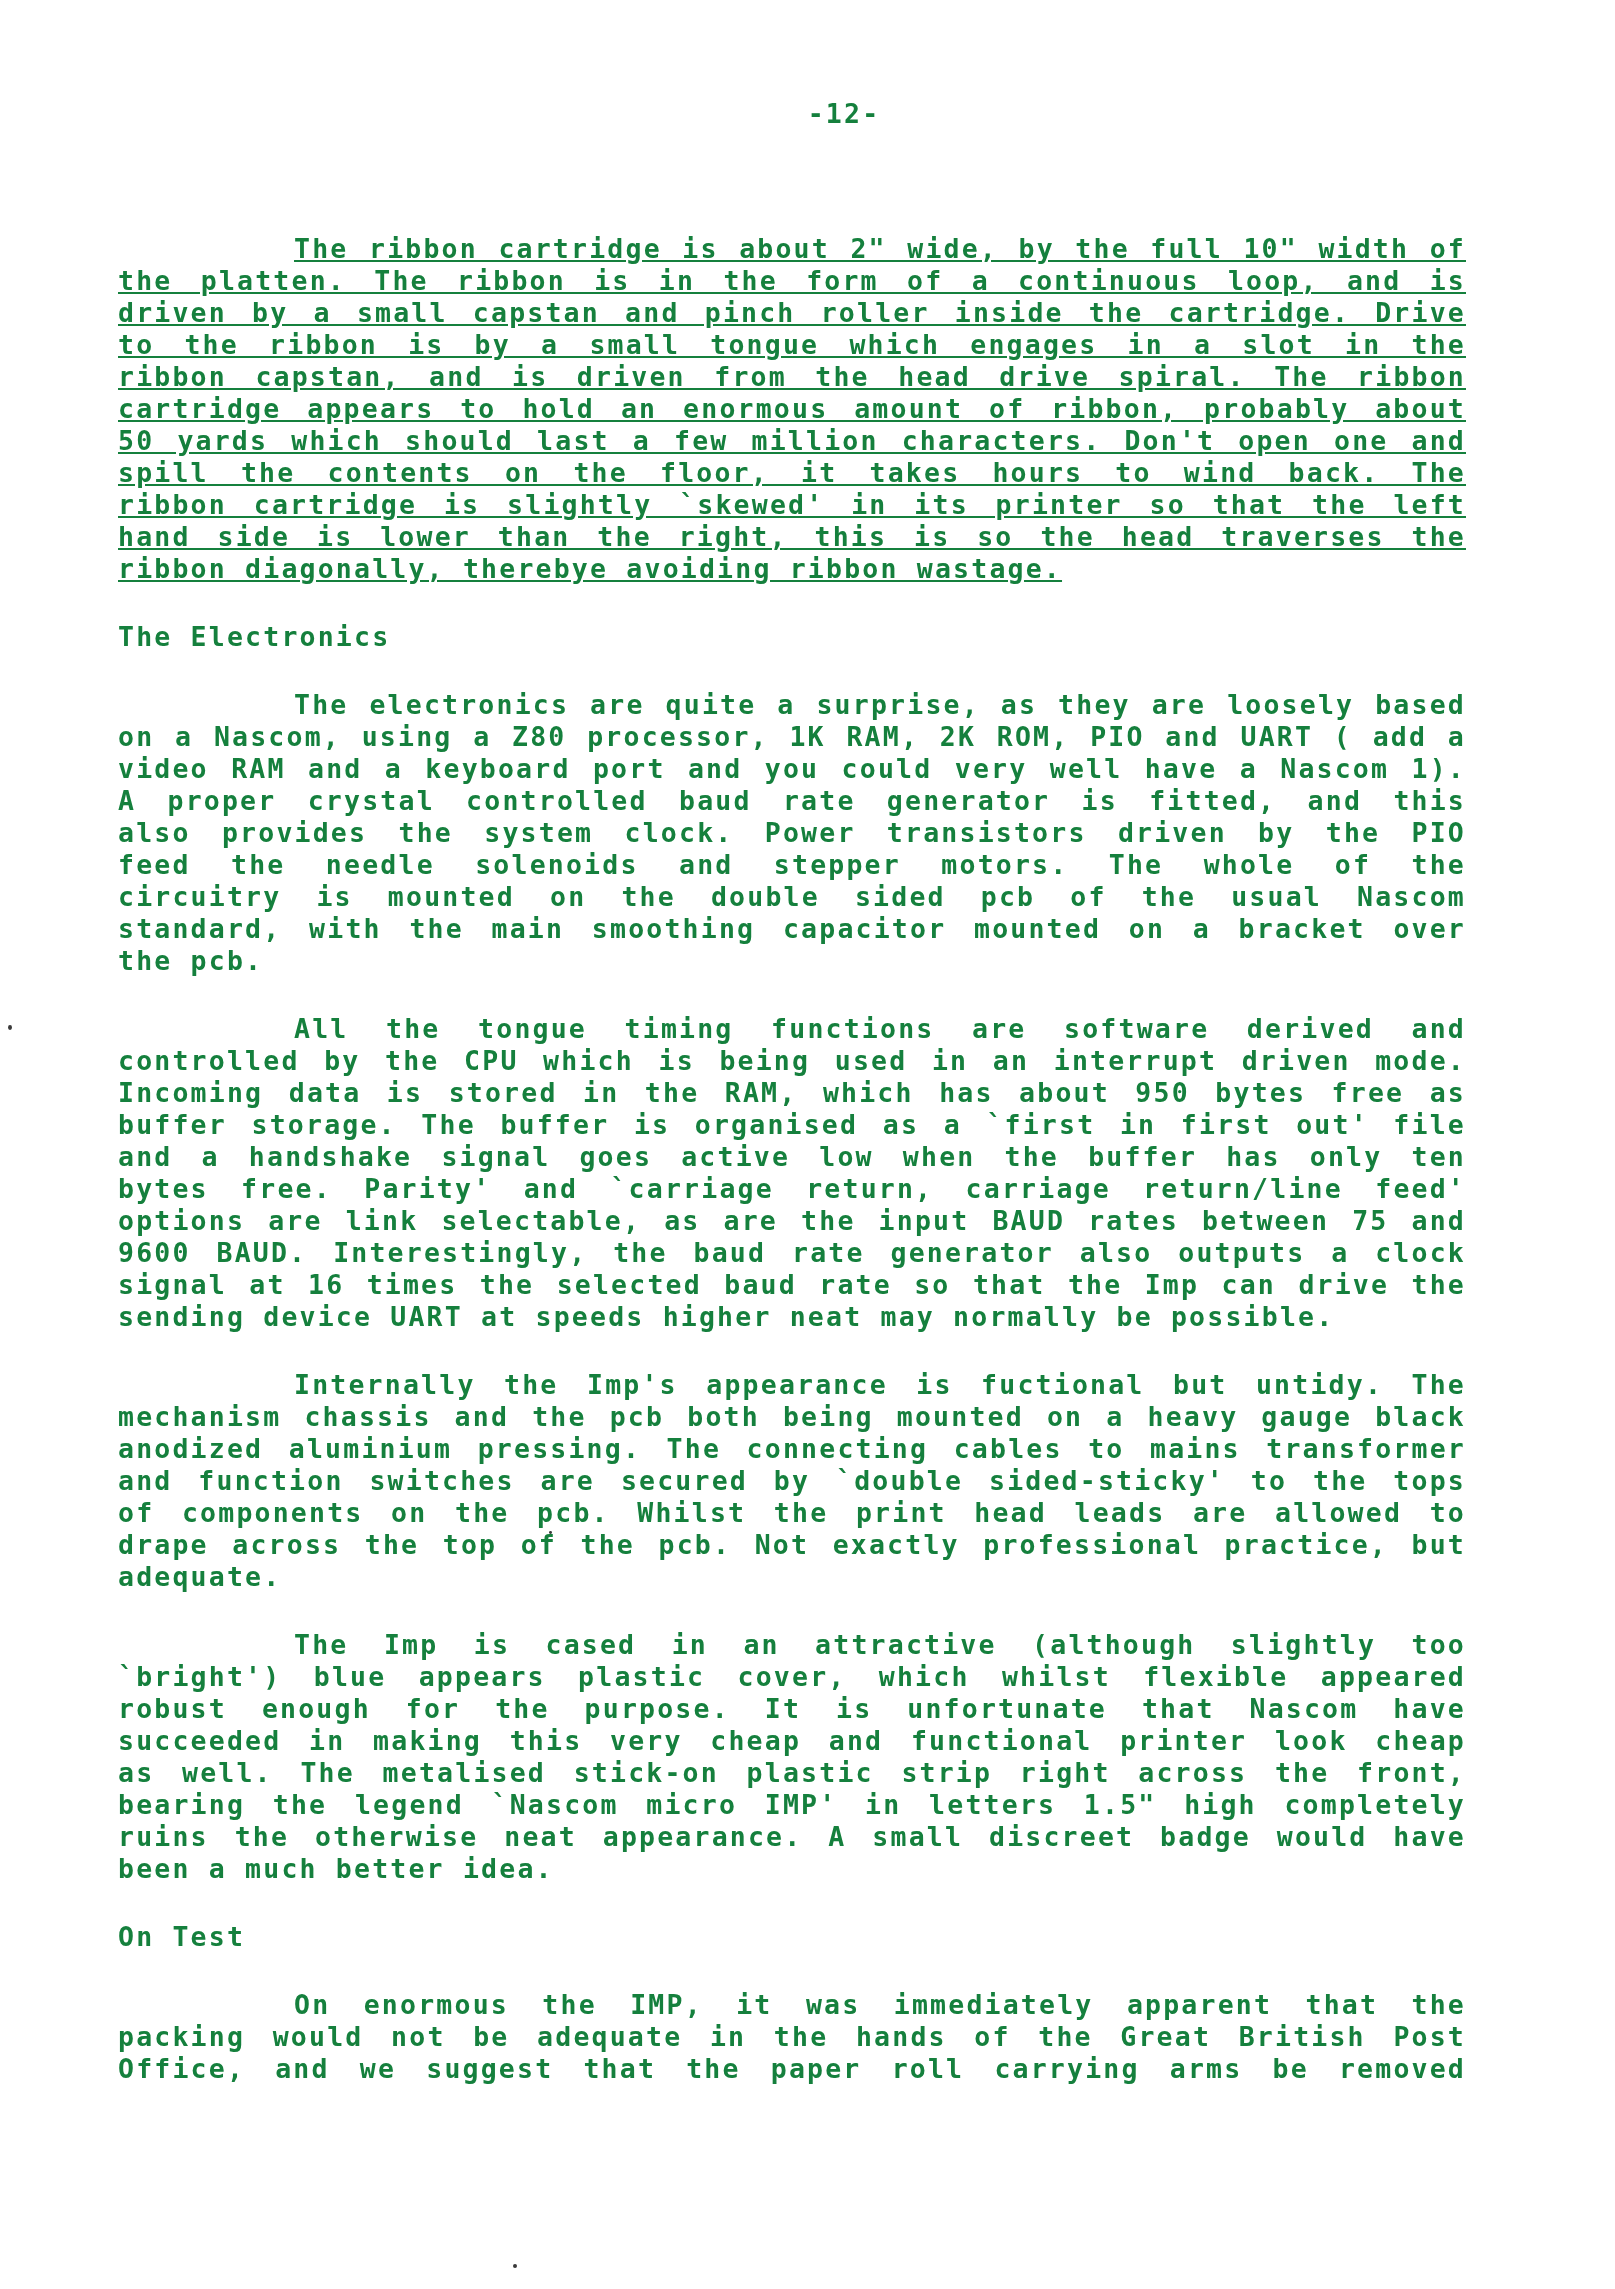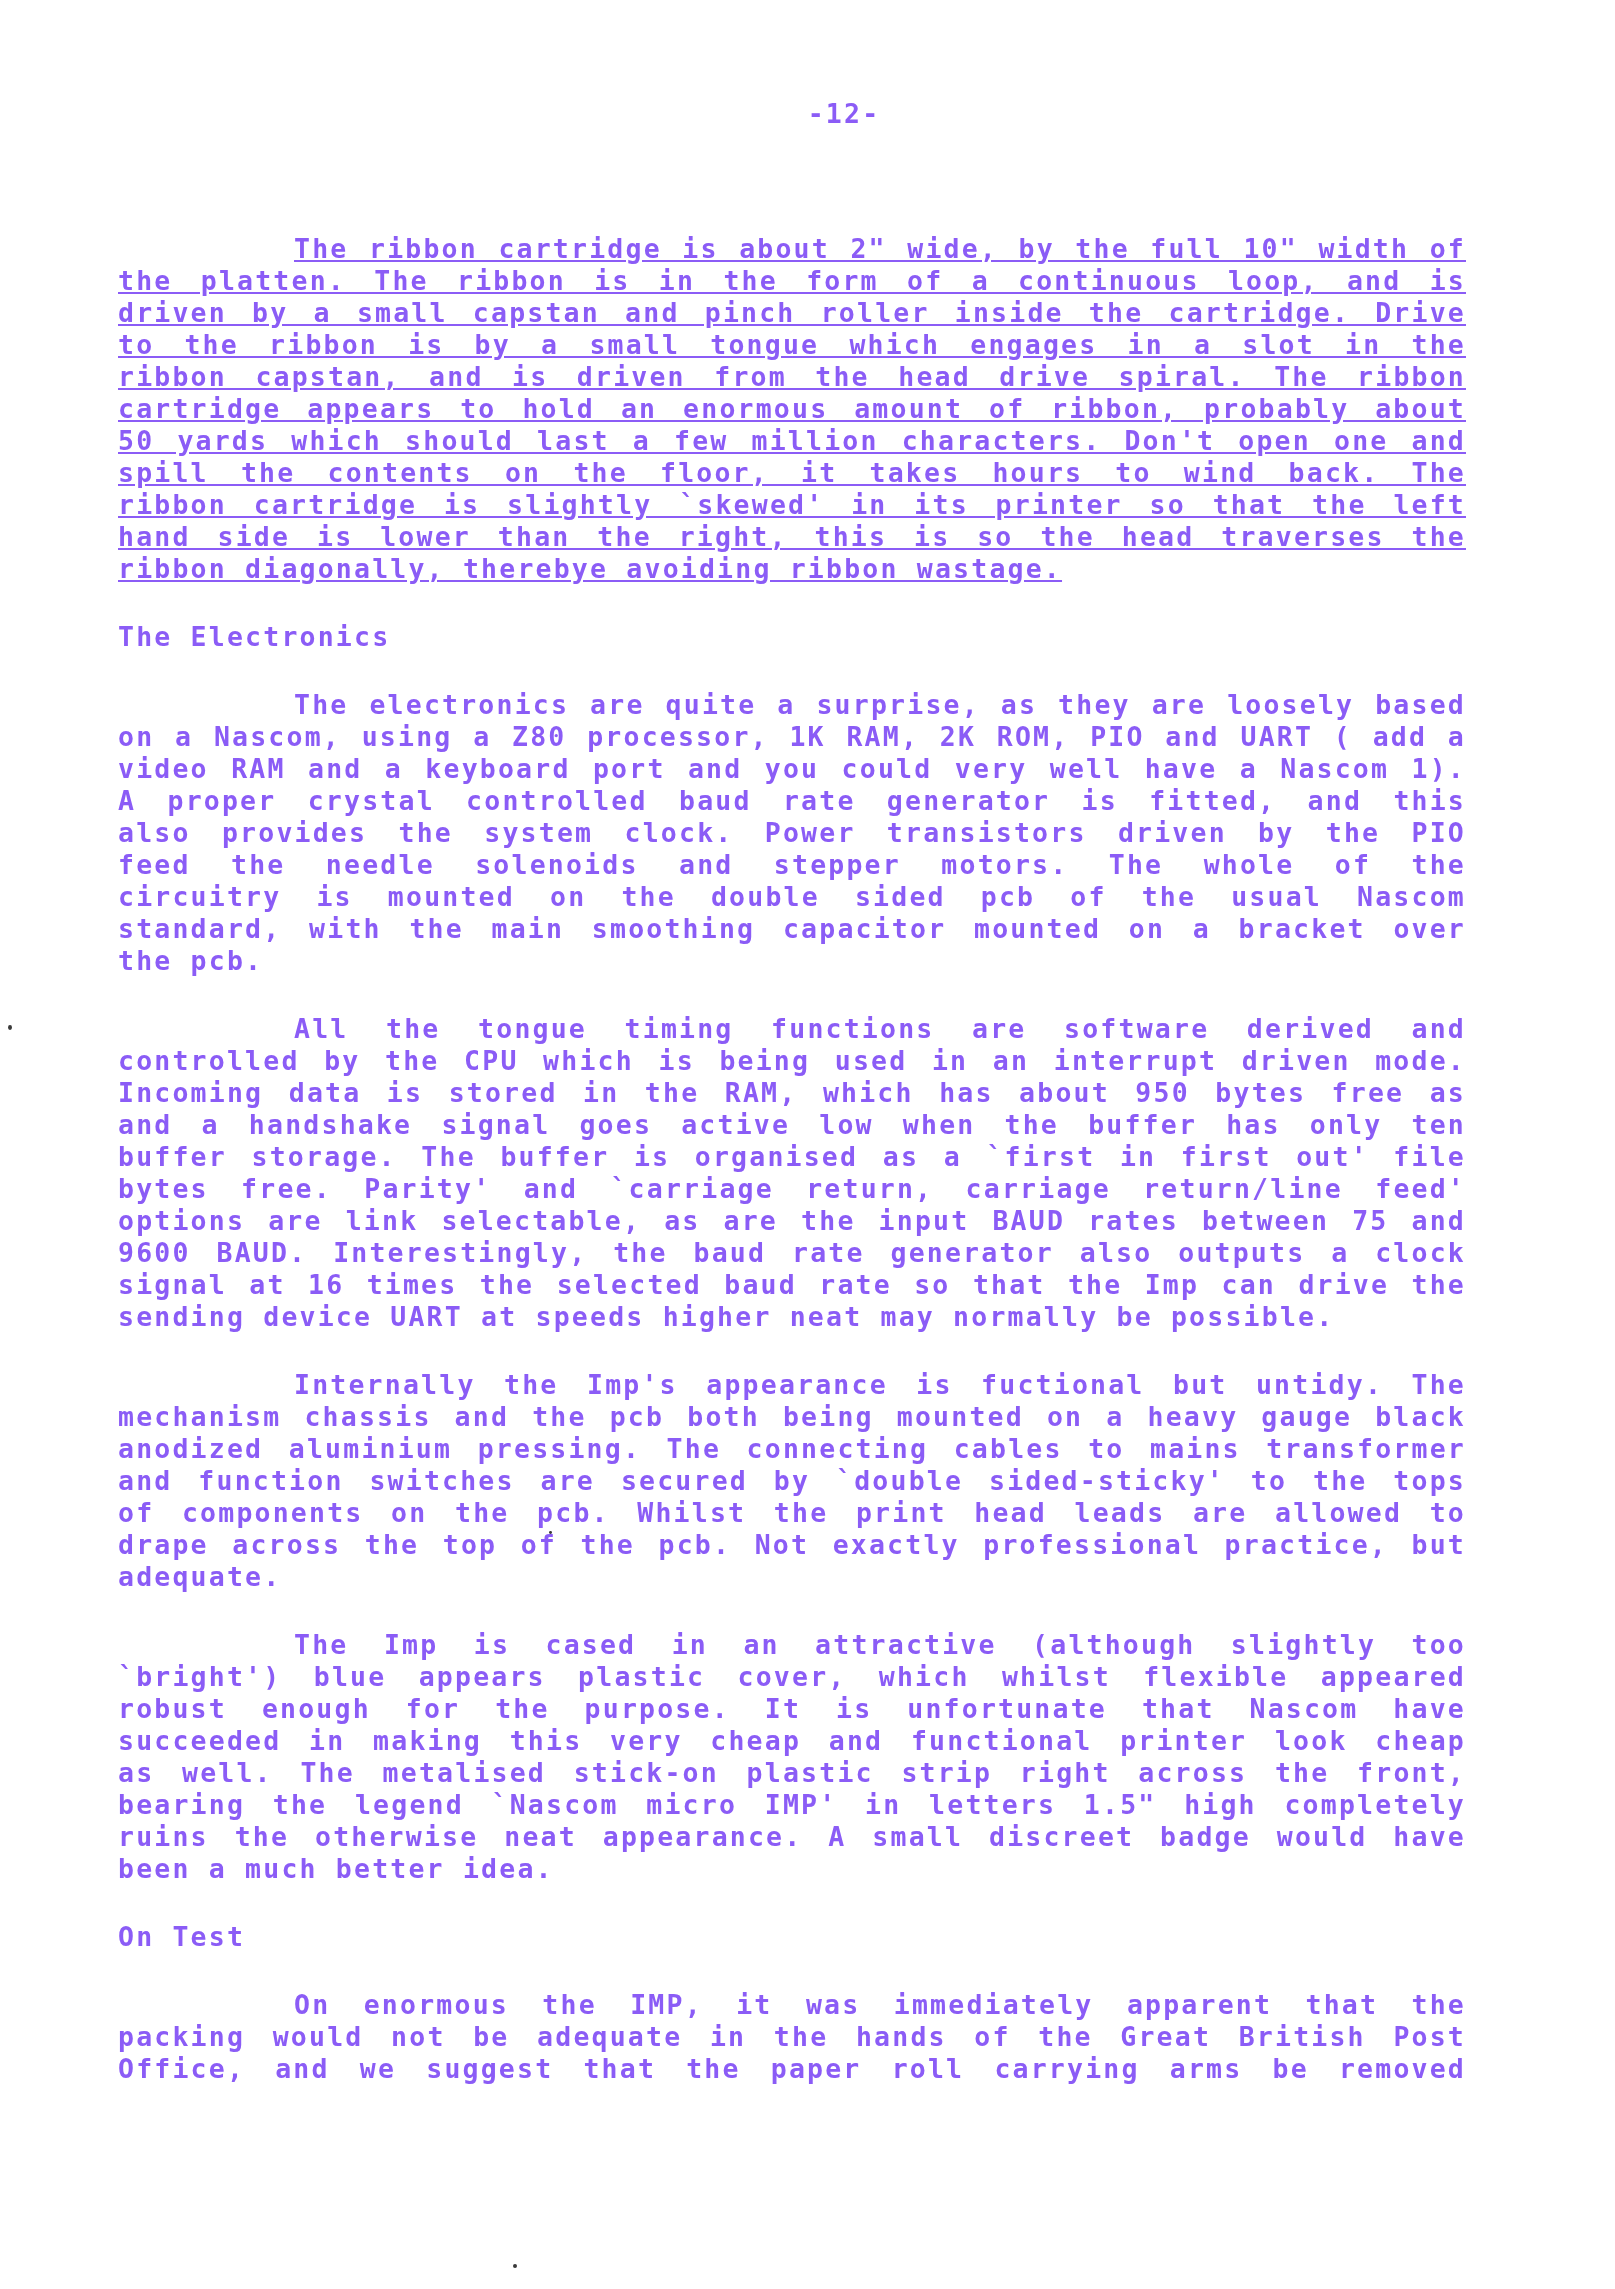--- a/index.html
+++ b/index.html
@@ -5,21 +5,21 @@
   html, body {
     margin: 0;
     padding: 0;
     background: #ffffff;
   }
   .sheet {
     position: relative;
     width: 1615px;
     height: 2290px;
     background: #ffffff;
-    color: #8b5cf6;
+    color: #15803d;
     font-family: "DejaVu Sans Mono", "Liberation Mono", monospace;
     font-weight: bold;
     font-size: 26.5px;
     line-height: 32px;
     letter-spacing: 2.2px;
     overflow: hidden;
   }
   .content {
     position: absolute;
     left: 118px;
@@ -92,22 +92,22 @@
           <div class="line">also provides the system clock. Power transistors driven by the PIO</div>
           <div class="line">feed the needle solenoids and stepper motors. The whole of the</div>
           <div class="line">circuitry is mounted on the double sided pcb of the usual Nascom</div>
           <div class="line">standard, with the main smoothing capacitor mounted on a bracket over</div>
           <div class="line last">the pcb.</div>
         </div>
         <div class="para block">
           <div class="line first">All the tongue timing functions are software derived and</div>
           <div class="line">controlled by the CPU which is being used in an interrupt driven mode.</div>
           <div class="line">Incoming data is stored in the RAM, which has about 950 bytes free as</div>
+          <div class="line">buffer storage. The buffer is organised as a `first in first out' file</div>
           <div class="line">and a handshake signal goes active low when the buffer has only ten</div>
-          <div class="line">buffer storage. The buffer is organised as a `first in first out' file</div>
           <div class="line">bytes free. Parity' and `carriage return, carriage return/line feed'</div>
           <div class="line">options are link selectable, as are the input BAUD rates between 75 and</div>
           <div class="line">9600 BAUD. Interestingly, the baud rate generator also outputs a clock</div>
           <div class="line">signal at 16 times the selected baud rate so that the Imp can drive the</div>
           <div class="line last">sending device UART at speeds higher neat may normally be possible.</div>
         </div>
         <div class="para block">
           <div class="line first">Internally the Imp's appearance is fuctional but untidy. The</div>
           <div class="line">mechanism chassis and the pcb both being mounted on a heavy gauge black</div>
           <div class="line">anodized aluminium pressing. The connecting cables to mains transformer</div>

